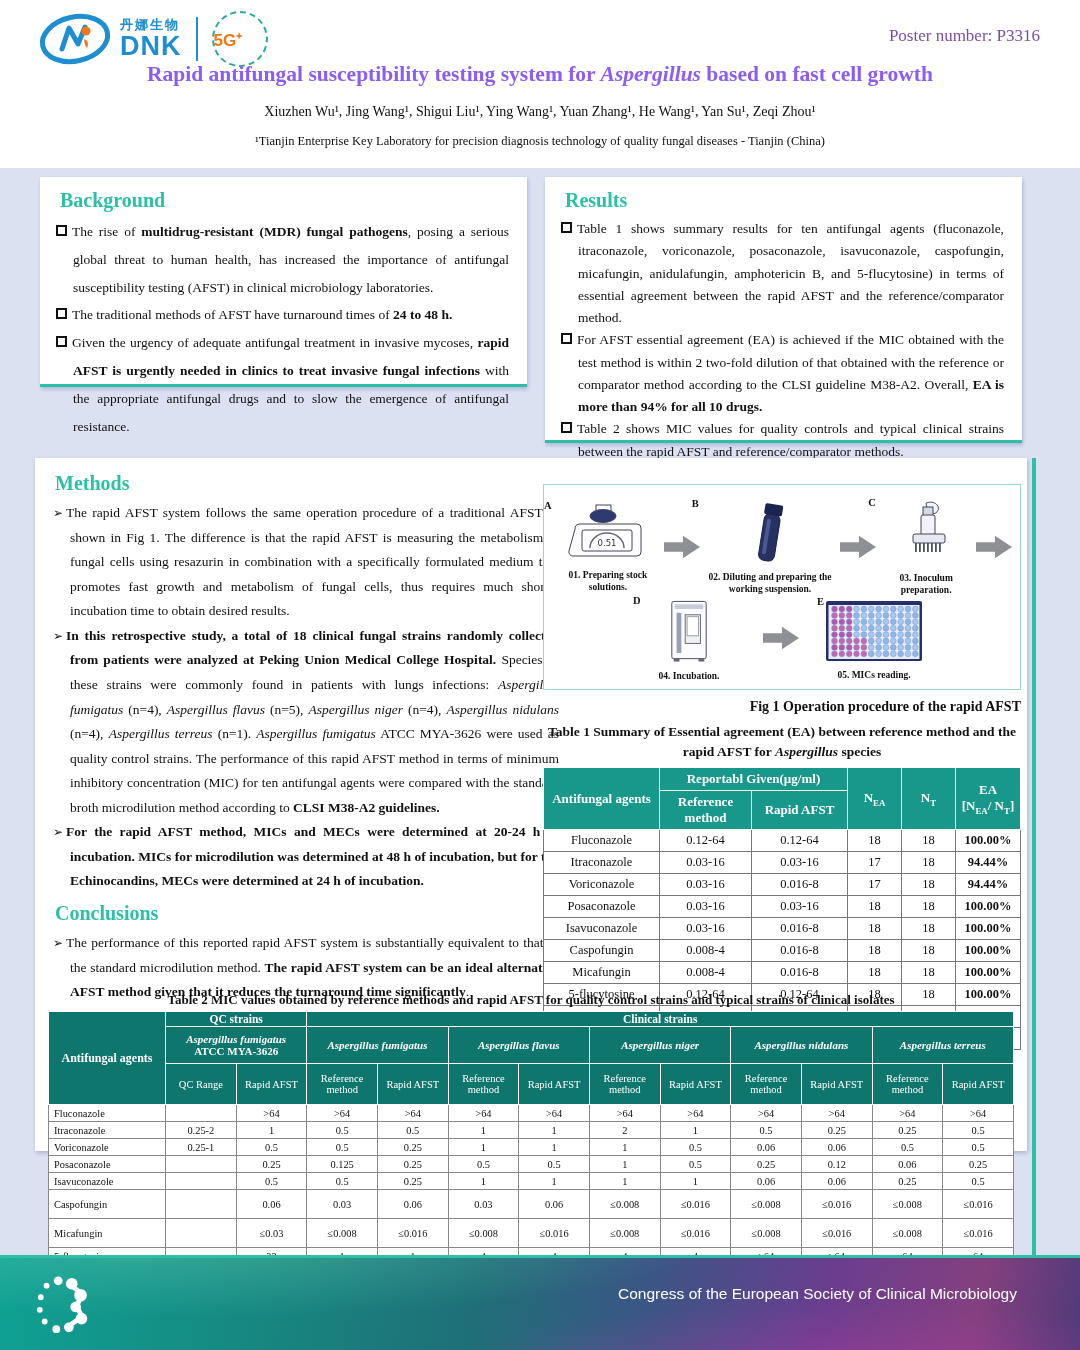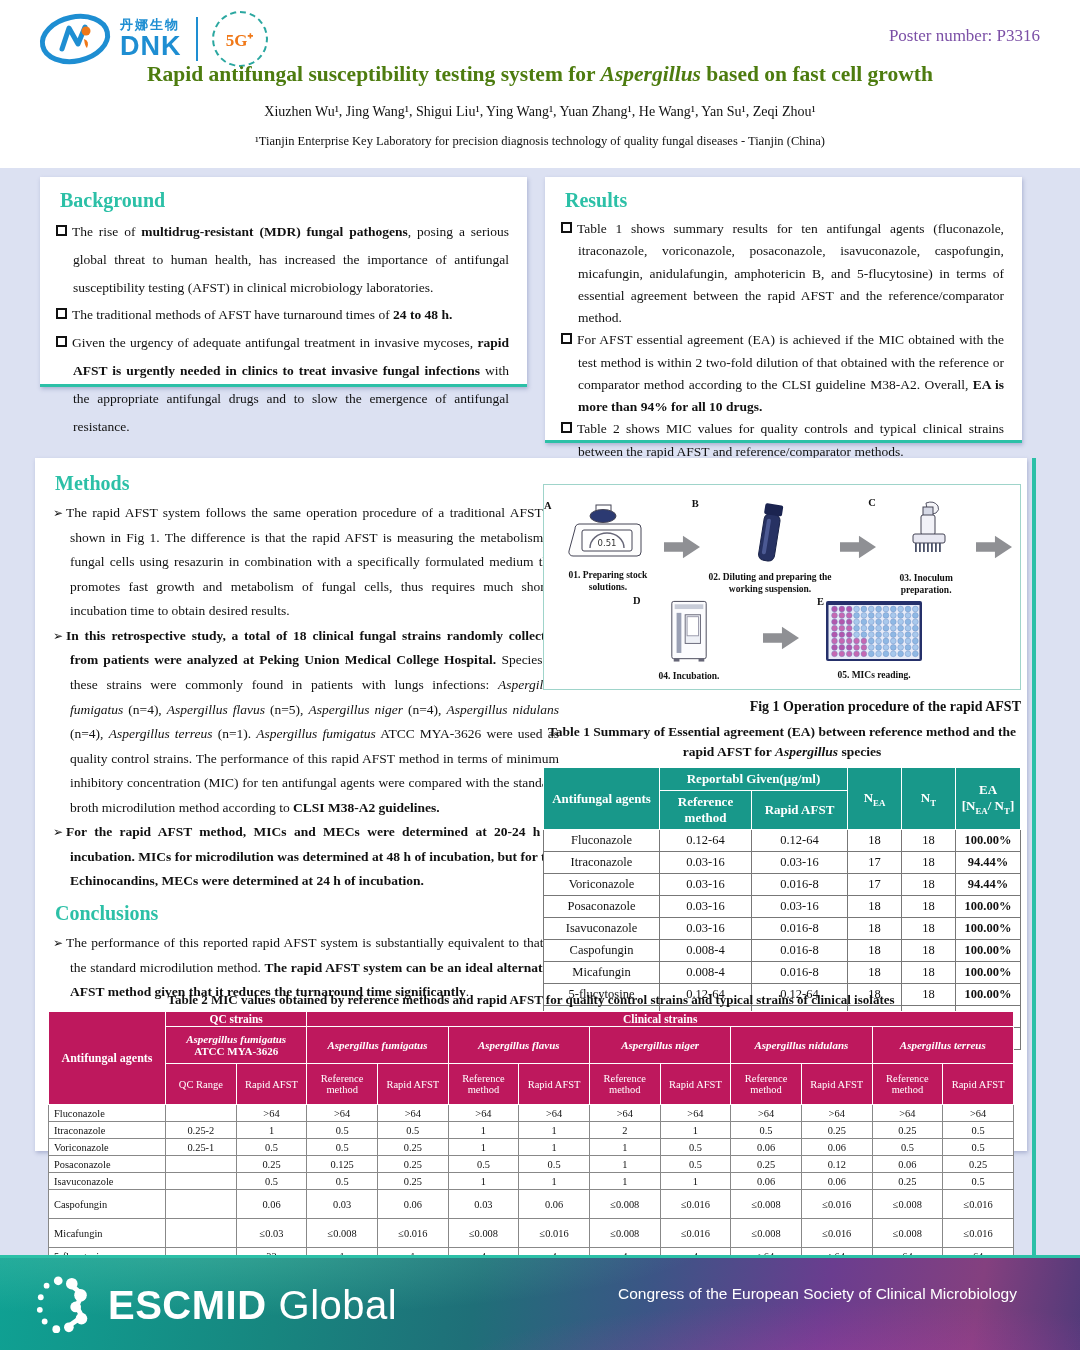--- a/index.html
+++ b/index.html
@@ -7,25 +7,25 @@
        font-family:"Liberation Serif",serif;color:#111;overflow:hidden;}
 
   
   .top-header{position:absolute;left:0;top:0;width:1080px;height:168px;background:#ffffff;}
   .logo-row{position:absolute;left:38px;top:10px;display:flex;align-items:center;height:58px;}
   .dnk-text{margin-left:8px;line-height:1;}
   .dnk-cn{font-size:13px;font-weight:bold;color:#1e8ed2;letter-spacing:2px;}
   .dnk-en{font-size:27px;font-weight:bold;color:#1e8ed2;letter-spacing:1px;margin-top:2px;font-family:"Liberation Sans",sans-serif;}
   .logo-divider{width:2px;height:44px;background:#1e8ed2;margin:0 14px;}
   .badge-5g{width:52px;height:52px;border:2px dashed #2aa7a0;border-radius:50%;
-            display:flex;align-items:center;justify-content:center;
-            font-family:Liberation Serif, serif;font-weight:bold;font-size:17px;color:#f07818;}
+            display:flex;align-items:center;
+            font-family:Liberation Sans, sans-serif;font-weight:bold;font-size:17px;color:#f07818;}
   .poster-number{position:absolute;top:26px;right:40px;font-size:17px;color:#7b4fa6;}
   .main-title{position:absolute;top:62px;left:0;width:100%;text-align:center;
-              font-size:21.5px;font-weight:bold;color:#4d7c0f;}
+              font-size:21.5px;font-weight:bold;color:#8b5cf6;}
   .authors{position:absolute;top:104px;left:0;width:100%;text-align:center;font-size:14px;}
   .affiliation{position:absolute;top:134px;left:0;width:100%;text-align:center;font-size:12.5px;}
 
   
   .box{position:absolute;background:#fff;border-bottom:3px solid #2cc0a7;
        box-shadow:1px 2px 4px rgba(110,120,170,.45);box-sizing:border-box;}
   #bg-box{left:40px;top:177px;width:487px;height:210px;}
   #res-box{left:545px;top:177px;width:477px;height:266px;}
   #main-box{left:35px;top:458px;width:992px;height:693px;border-bottom:none;}
   .right-accent{position:absolute;left:1032px;top:458px;width:4px;height:797px;background:#2cc0a7;}
@@ -65,21 +65,21 @@
   .t1 td{border:1px solid #777;padding:3px 2px;text-align:center;background:#fff;}
   .t1 td:last-child{font-weight:bold;}
   .t1 .c-agents{width:116px;}.t1 .c-ref{width:92px;}.t1 .c-rap{width:96px;}
   .t1 .c-nea{width:54px;}.t1 .c-nt{width:54px;}
   sub{font-size:68%;}
 
   
   .table2-wrap{position:absolute;left:13px;top:534px;width:966px;}
   .t2-caption{font-size:13px;font-weight:bold;text-align:center;}
   .t2{width:100%;margin-top:3px;font-size:10.4px;table-layout:fixed;}
-  .t2 th{background:#be185d;color:#fff;border:1px solid #fff;padding:1px 2px;font-weight:normal;font-size:10.5px;}
+  .t2 th{background:#0f766e;color:#fff;border:1px solid #fff;padding:1px 2px;font-weight:normal;font-size:10.5px;}
   .t2 .t2-agents{width:112px;font-weight:bold;font-size:12px;}
   .t2 .t2-group{font-weight:bold;font-size:11.5px;}
   .t2 .t2-species{font-style:italic;font-weight:bold;font-size:11px;height:34px;}
   .t2 .t2-species .nonital{font-style:normal;}
   .t2 .t2-method{height:38px;}
   .t2 td{border:1px solid #888;padding:1px 2px;text-align:center;background:#fff;height:14px;}
   .t2 td.t2-first{text-align:left;padding-left:5px;}
   .t2 tbody tr:nth-child(6) td,.t2 tbody tr:nth-child(7) td{padding-top:7px;padding-bottom:7px;}
 
   
@@ -648,20 +648,17 @@
         <circle cx="43" cy="34" r="5.5"></circle>
           <circle cx="49" cy="46" r="6"></circle>
           <circle cx="36" cy="55" r="5"></circle>
           <circle cx="23" cy="57" r="4"></circle>
         <rect x="36" y="12" width="12" height="5" transform="rotate(40 42 14)"></rect>
         <rect x="42" y="26" width="10" height="5" transform="rotate(115 47 28)"></rect>
         <rect x="43" y="38" width="10" height="5" transform="rotate(62 48 40)"></rect>
         <rect x="36" y="48" width="12" height="5" transform="rotate(145 42 50)"></rect>
       </g>
     </svg>
-    <div class="escmid-text">
-      <span class="escmid-bold">ESCMID</span><span class="escmid-light">Global</span>
-    </div>
   </div>
   <div class="congress">
     <div>Congress of the European Society of Clinical Microbiology</div>
   </div>
 </div>
 
 </body></html>

